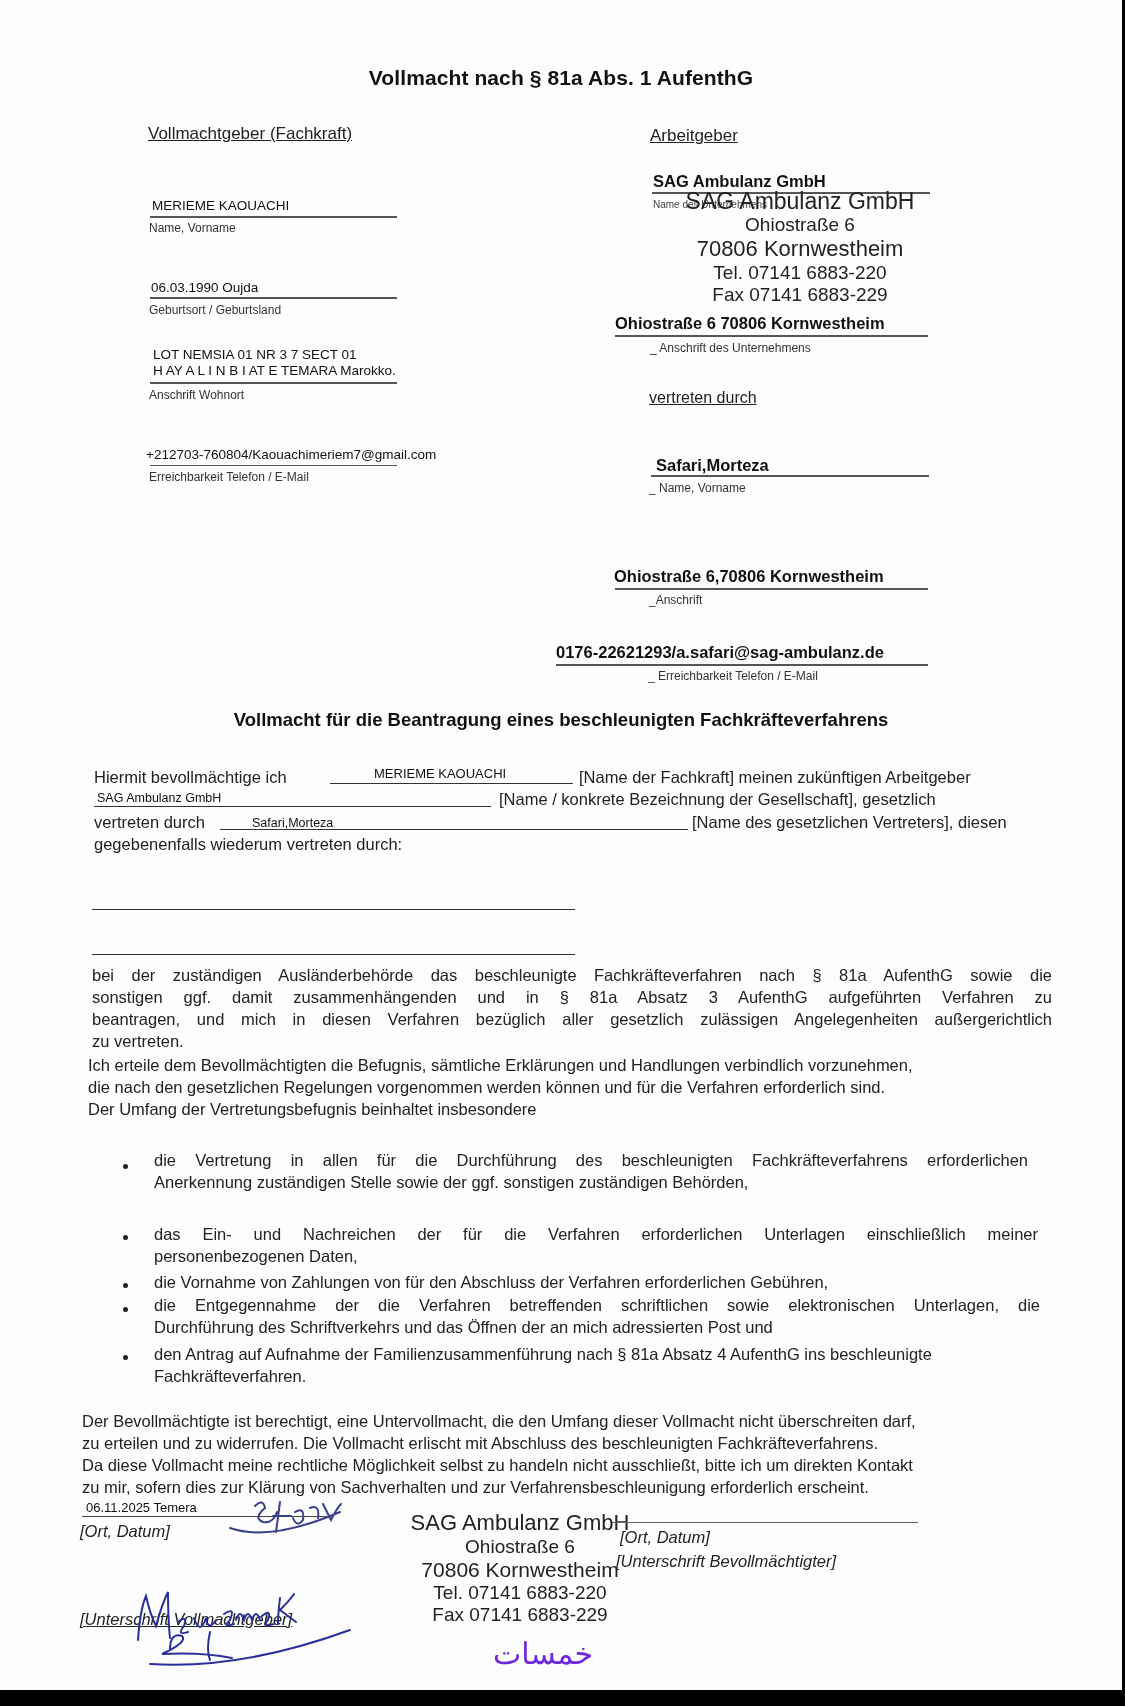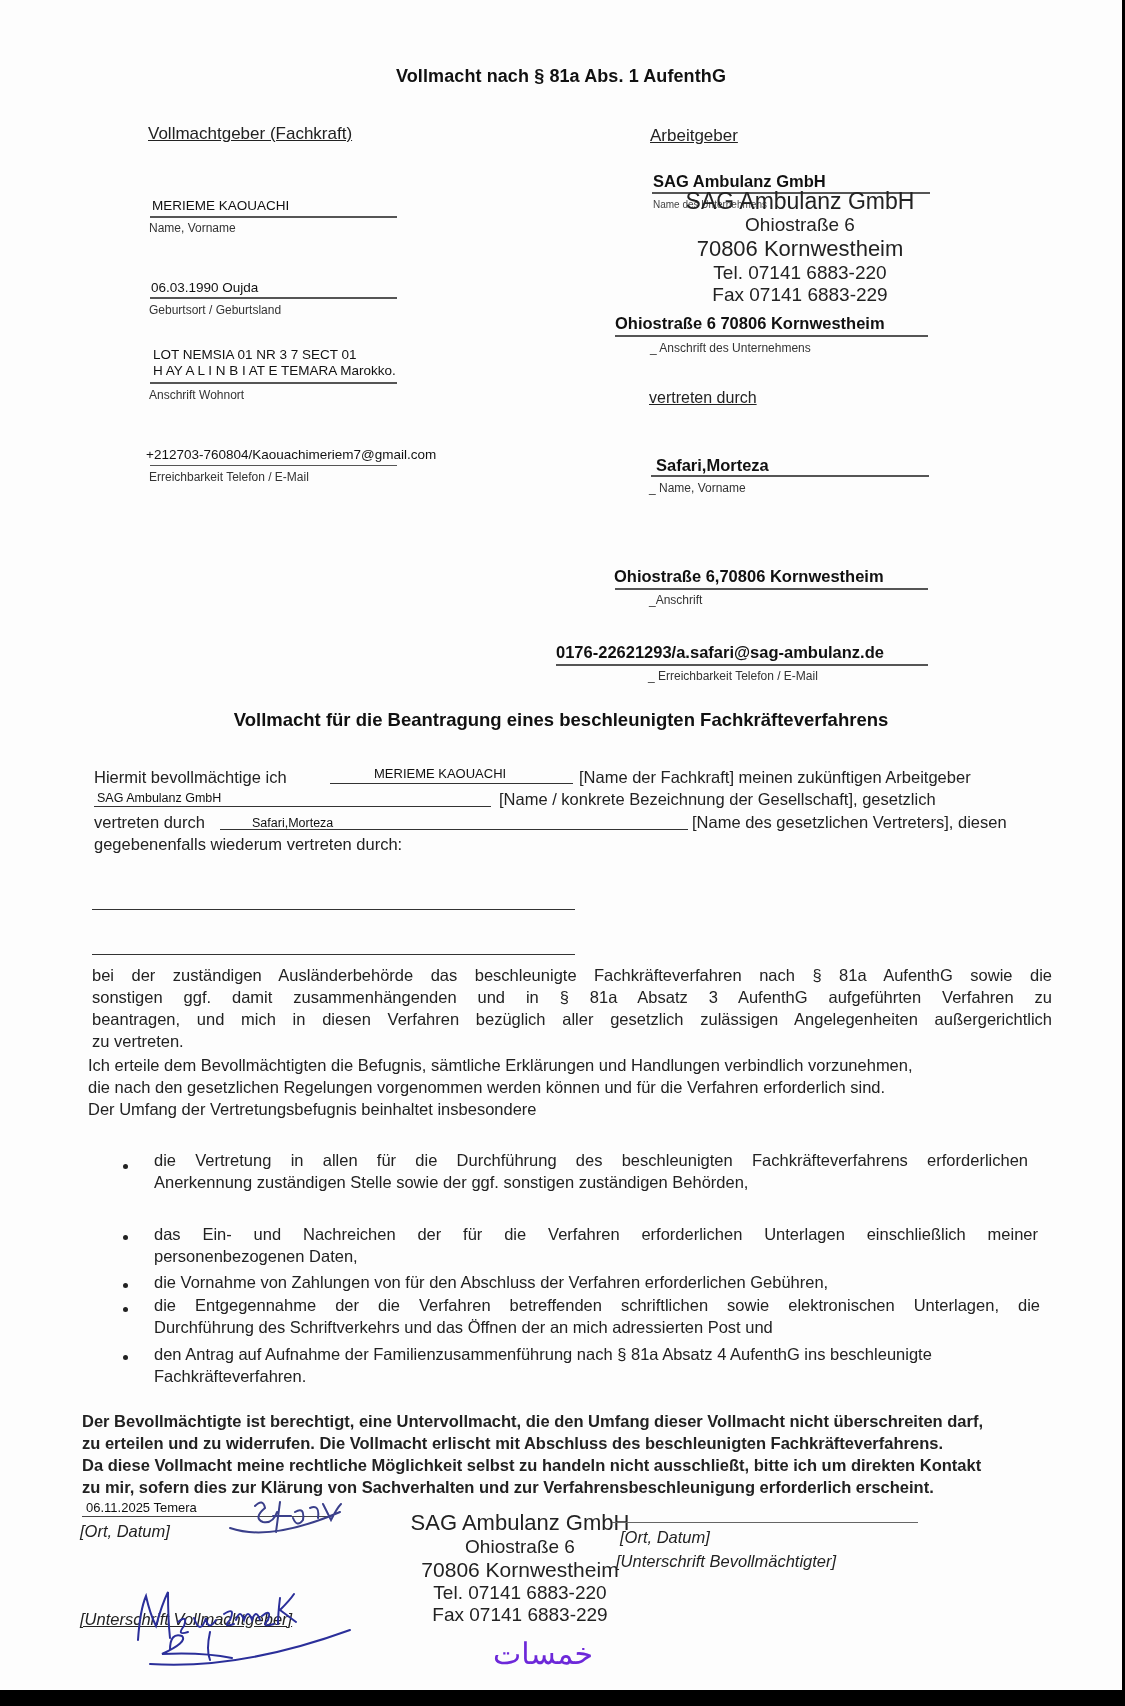--- a/index.html
+++ b/index.html
@@ -6,21 +6,21 @@
     body {
       width: 1125px; height: 1706px; background: #000;
       position: relative; overflow: hidden;
       font-family: "Liberation Sans", sans-serif; color: #111;
     }
     #page {
       position: absolute; left: 0; top: 0; width: 1122px; height: 1690px;
       background: #fdfdfd;
     }
     .abs { position: absolute; white-space: nowrap; }
-    .title { font-weight: bold; font-size: 18px; letter-spacing: 0.1px; }
+    .title { font-weight: bold; font-size: 21px; letter-spacing: 0.1px; }
     .ul { text-decoration: underline; }
     .field-val { font-size: 13.5px; color: #111; }
     .field-line { position: absolute; height: 2px; background: #555; }
     .field-label { font-size: 12px; color: #333; }
     .bold16 { font-weight: bold; font-size: 16.5px; }
     .stamp { font-size: 19px; color: #222; text-align: center; line-height: 22px; }
     .body-text { font-size: 16.5px; color: #222; line-height: 22px; }
     .just { text-align: justify; text-align-last: justify; }
     .bullet-dot { position: absolute; width: 5px; height: 5px; border-radius: 50%; background: #222; }
     .italic { font-style: italic; }
@@ -138,21 +138,21 @@
     <div class="just">die Entgegennahme der die Verfahren betreffenden schriftlichen sowie elektronischen Unterlagen, die</div>
     <div>Durchführung des Schriftverkehrs und das Öffnen der an mich adressierten Post und</div>
   </div>
 
   <div class="bullet-dot" style="left:123px; top:1355px;"></div>
   <div class="abs body-text" style="left:154px; top:1343px;">
     <div>den Antrag auf Aufnahme der Familienzusammenführung nach § 81a Absatz 4 AufenthG ins beschleunigte</div>
     <div>Fachkräfteverfahren.</div>
   </div>
 
-  <div class="abs body-text" style="left:82px; top:1410px; white-space:nowrap;font-weight:bold;">
+  <div class="abs body-text" style="left:82px; top:1410px; white-space:nowrap;">
     <div>Der Bevollmächtigte ist berechtigt, eine Untervollmacht, die den Umfang dieser Vollmacht nicht überschreiten darf,</div>
     <div>zu erteilen und zu widerrufen. Die Vollmacht erlischt mit Abschluss des beschleunigten Fachkräfteverfahrens.</div>
     <div>Da diese Vollmacht meine rechtliche Möglichkeit selbst zu handeln nicht ausschließt, bitte ich um direkten Kontakt</div>
     <div>zu mir, sofern dies zur Klärung von Sachverhalten und zur Verfahrensbeschleunigung erforderlich erscheint.</div>
   </div>
 
   <div class="abs" style="left:86px; top:1500px; font-size:13px;">06.11.2025 Temera</div>
   <div class="field-line" style="left:82px; top:1516px; width:248px; height:1px; background:#444;"></div>
   <div class="abs body-text italic" style="left:80px; top:1520px;">[Ort, Datum]</div>
   <div class="abs body-text italic" style="left:80px; top:1608px;text-decoration:underline;">[Unterschrift Vollmachtgeber]</div>

